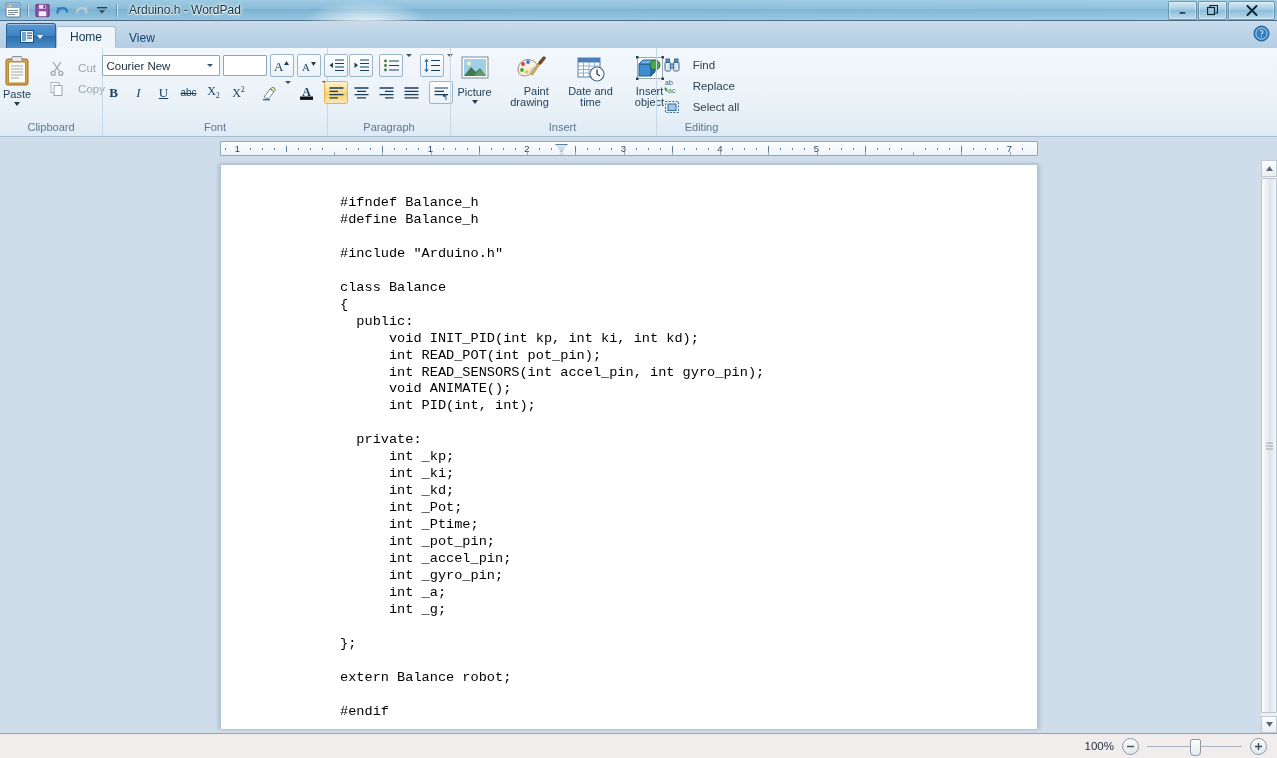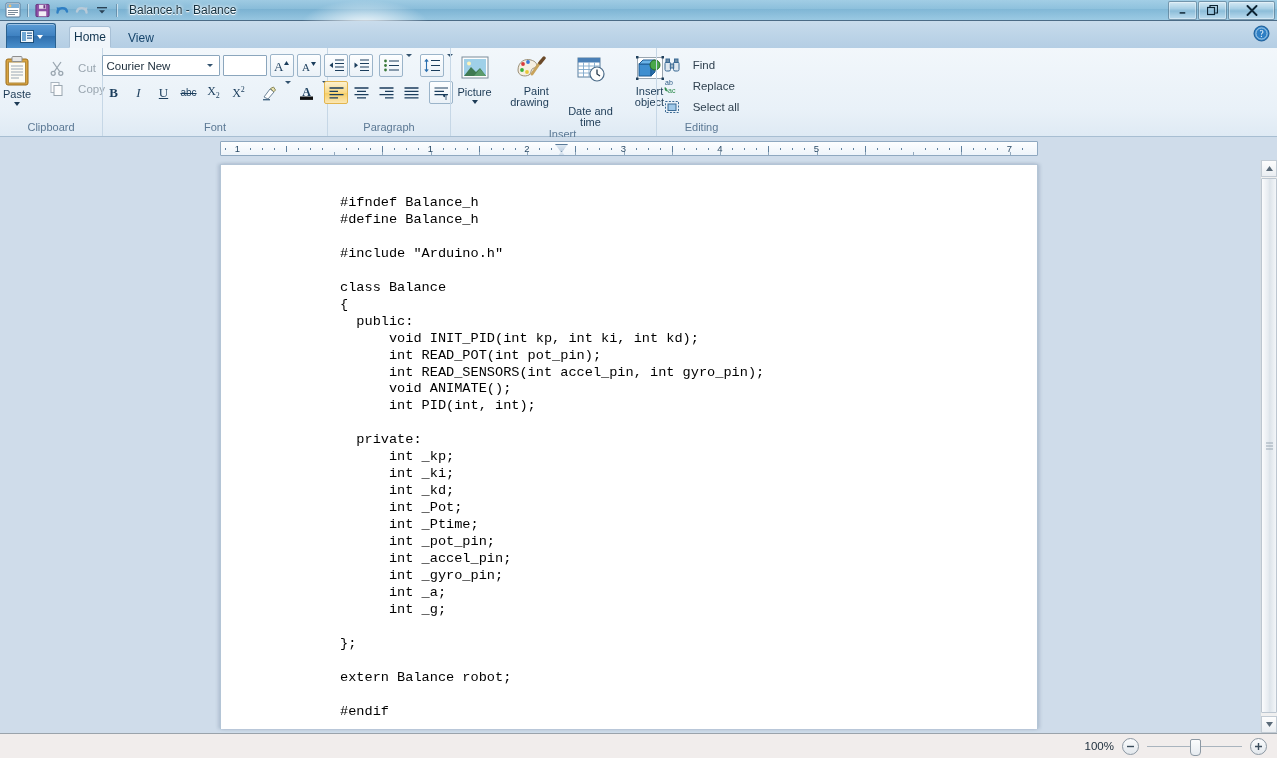--- a/index.html
+++ b/index.html
@@ -75,21 +75,21 @@
   }
   #appmenu {
     width: 48px; height: 24px; margin: 0 0 0 6px;
     background: linear-gradient(to bottom, #5b9bd5 0%, #3f82c2 48%, #2f6fae 52%, #4a8fcb 100%);
     border: 1px solid #2b618f; border-bottom: none;
     border-radius: 3px 3px 0 0;
     display: flex; align-items: center; justify-content: center; gap: 3px;
     box-shadow: inset 0 1px 0 rgba(255,255,255,0.4);
   }
   .tab {
-    height: 21px; padding: 0 4px; margin-left: 13px;
+    height: 21px; padding: 0 13px; margin-left: 0;
     display: flex; align-items: center;
     font-size: 12px; color: #15446b;
     border-radius: 3px 3px 0 0;
     box-sizing: border-box;
   }
   .tab.active {
     background: #f0f5fa;
     border: 1px solid #a8c0d6; border-bottom: 1px solid #f0f5fa;
     height: 22px;
     color: #11344f;
@@ -293,21 +293,21 @@
       </svg>
     </span>
     <span class="qat-icon">
       <svg width="14" height="14" viewBox="0 0 14 14">
         <rect x="2" y="4" width="10" height="1.4" fill="#2a4256"></rect>
         <path d="M4 7.2 L10 7.2 L7 10.5 Z" fill="#2a4256"></path>
       </svg>
     </span>
     <span class="qat-sep"></span>
   </div>
-  <div id="win-title">Balance.h - Balance</div>
+  <div id="win-title">Arduino.h - WordPad</div>
   <div id="wincontrols">
     <div class="wbtn">
       <span class="wglyph" style="font-size:9px;position:relative;top:3px;">━</span>
     </div>
     <div class="wbtn">
       <svg width="11" height="11" viewBox="0 0 11 11">
         <rect x="0.5" y="2.5" width="7" height="7" fill="none" stroke="#0d2433" stroke-width="1.2"></rect>
         <path d="M3 2.5 V0.5 H10.5 V8 H8.2" fill="none" stroke="#0d2433" stroke-width="1.2"></path>
       </svg>
     </div>
@@ -560,21 +560,21 @@
             <circle cx="9" cy="9" r="1.9" fill="#d83a3a"></circle>
             <circle cx="14" cy="7" r="1.9" fill="#3a7ad8"></circle>
             <circle cx="8" cy="15" r="1.9" fill="#3ab03a"></circle>
             <circle cx="13" cy="17" r="1.9" fill="#e8c63a"></circle>
             <path d="M18 19 L27 6" stroke="#c8a35c" stroke-width="3" stroke-linecap="round"></path>
             <path d="M26 8 L30 3" stroke="#6b4a2a" stroke-width="3.5" stroke-linecap="round"></path>
           </svg>
           <span class="lbl" style="line-height:11px;text-align:right;white-space:pre;">Paint
 drawing</span>
         </div>
-        <div class="bigbtn" style="width:62px;gap:20px;">
+        <div class="bigbtn" style="width:62px;">
           <svg width="32" height="30" viewBox="0 0 32 30">
             <rect x="3" y="3" width="22" height="19" fill="#ffffff" stroke="#5b7f9e"></rect>
             <rect x="3" y="3" width="22" height="4.5" fill="#4a7fb5"></rect>
             <g stroke="#7fa8cc" stroke-width="0.9">
               <path d="M3 11 H25 M3 14.5 H25 M3 18 H25 M8.5 7.5 V22 M14 7.5 V22 M19.5 7.5 V22"></path>
             </g>
             <circle cx="22" cy="19" r="7" fill="#fdfdfd" stroke="#4a6b88" stroke-width="1.2"></circle>
             <path d="M22 14.5 V19 L25 21" stroke="#24384a" stroke-width="1.3" fill="none"></path>
           </svg>
           <span class="lbl" style="line-height:11px;text-align:center;white-space:pre;">Date and

